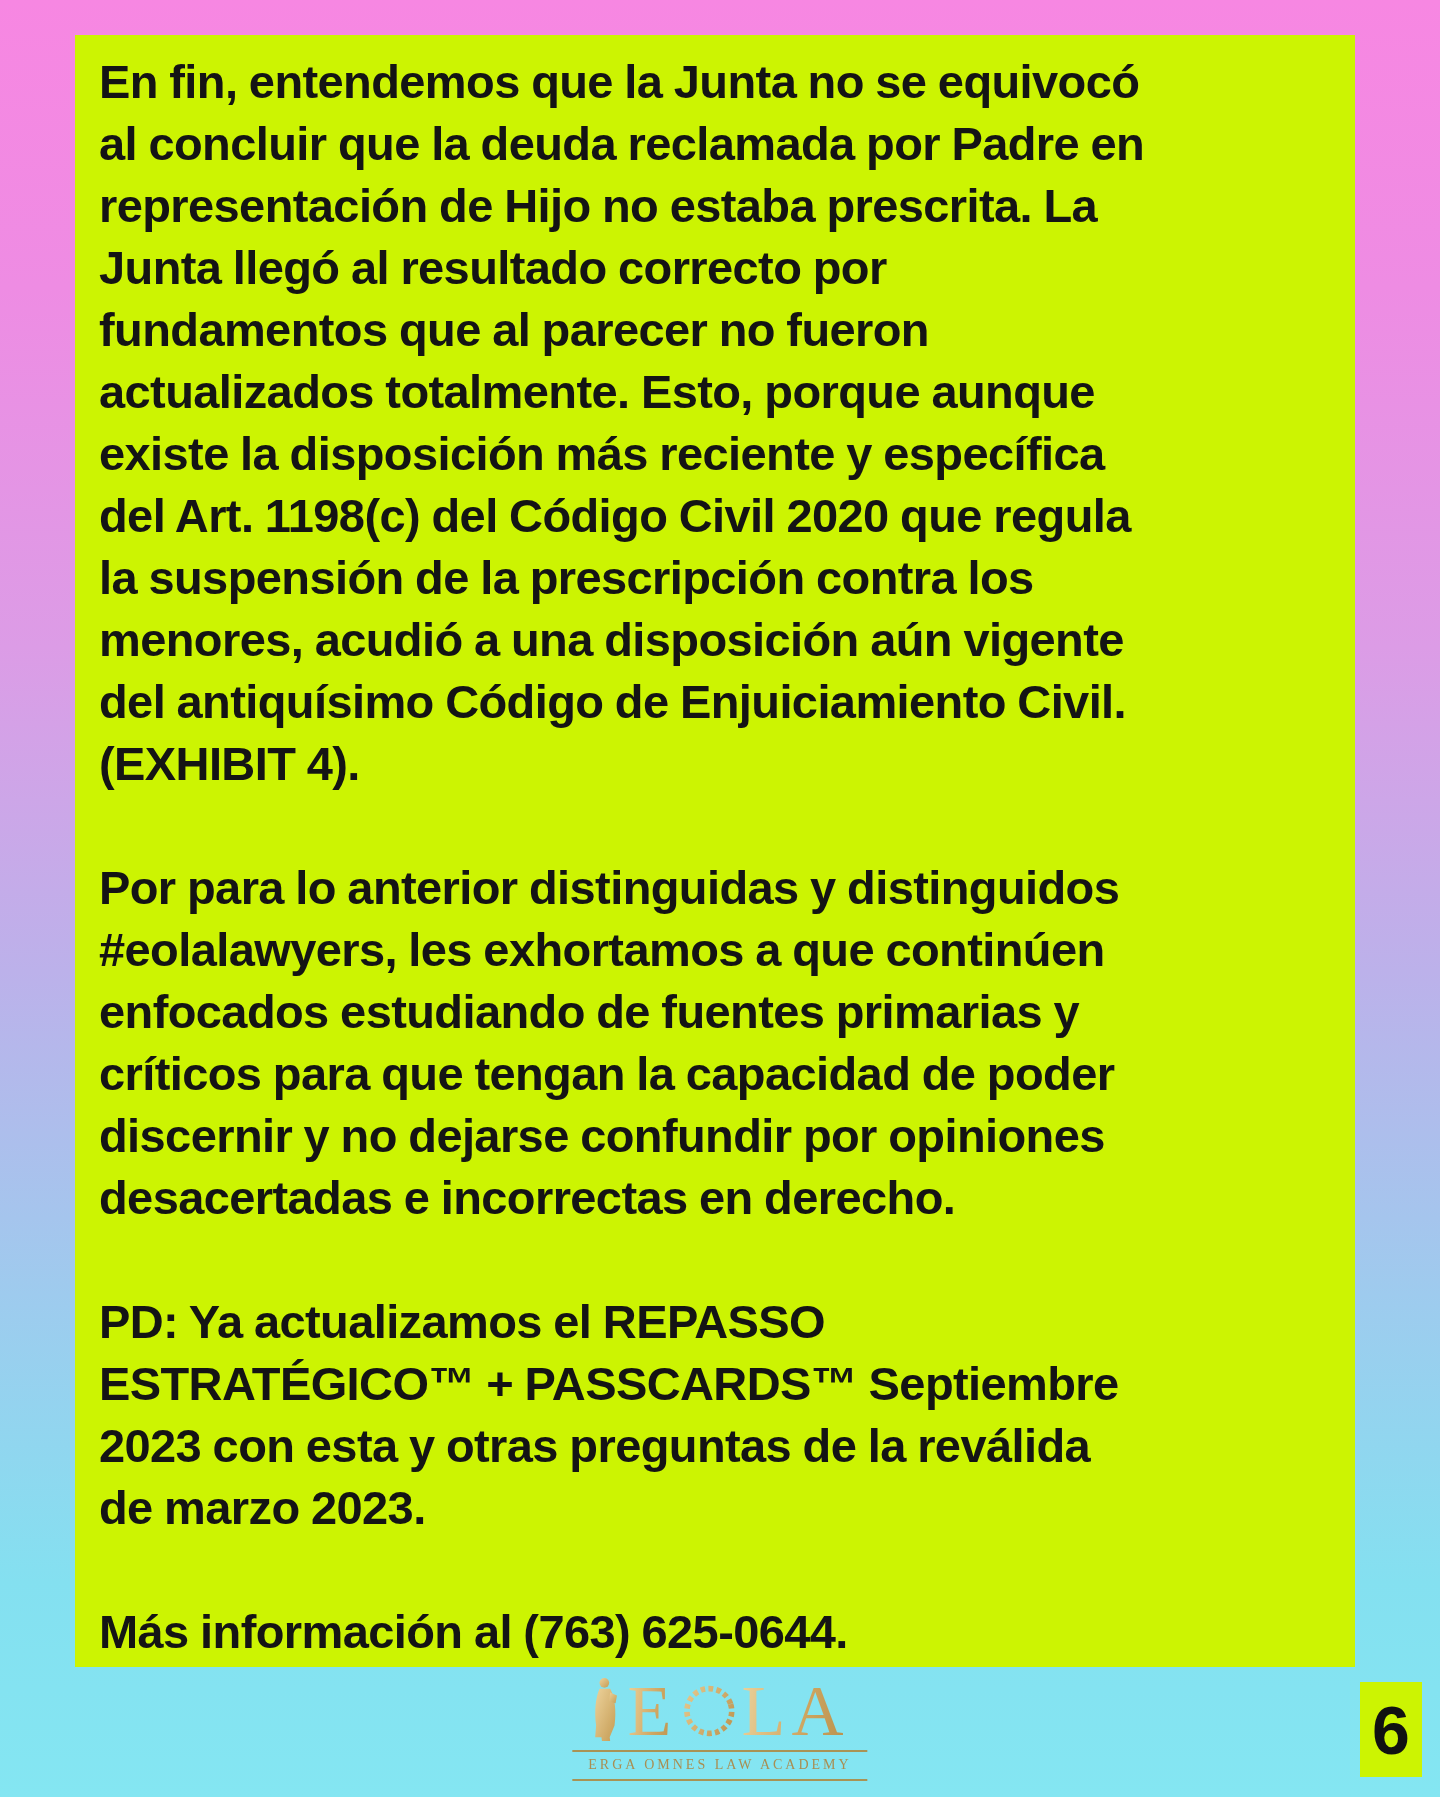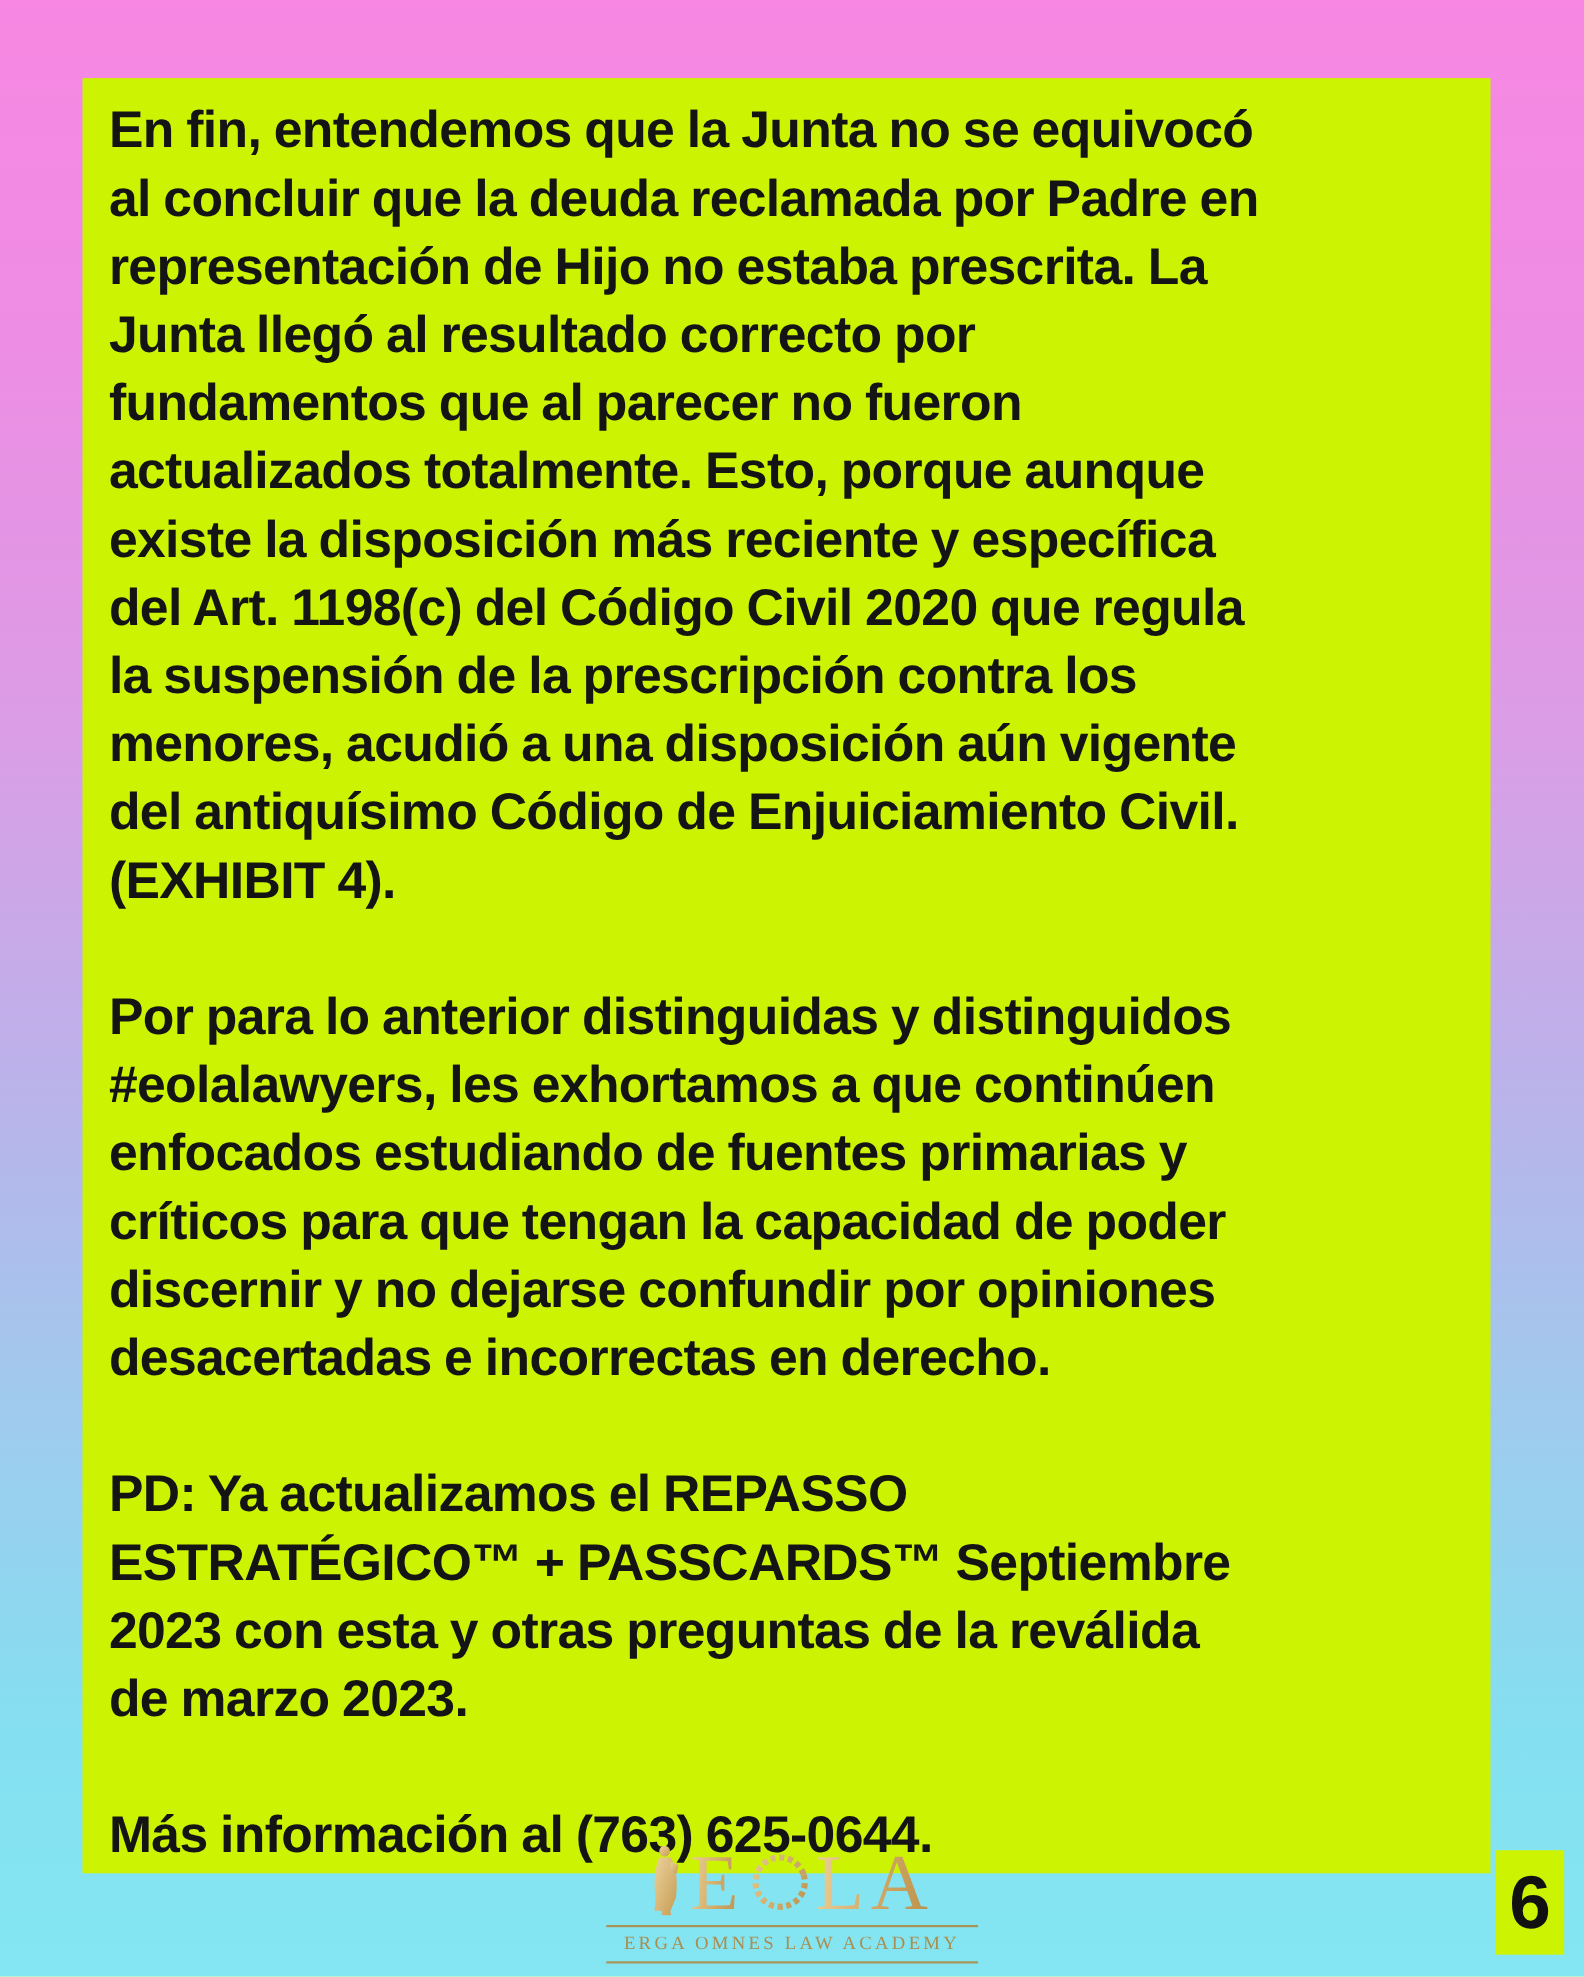--- a/index.html
+++ b/index.html
@@ -18,21 +18,20 @@
     font-family:"Liberation Sans","DejaVu Sans",sans-serif;
   }
   .panel{
     position:absolute;
     left:75px;top:35px;
     width:1280px;height:1632px;
     background:#ccf402;
     box-sizing:border-box;
     padding:16px 27px 0 24px;
     overflow:hidden;
-    margin-top:36px;
   }
   .para{
     margin:0;
     white-space:pre-line;
     color:#141414;
     font-size:47px;
     font-weight:bold;
     line-height:62px;
     letter-spacing:-0.6px;
     word-spacing:-1px;
@@ -59,21 +58,21 @@
   .wordmark .gold-text{
     background:linear-gradient(100deg,#ecd29b 0%,#cda45f 60%,#b8904c 100%);
     -webkit-background-clip:text;
     background-clip:text;
     color:transparent;
   }
   .wreath{display:block;width:56px;height:56px;margin:0 4px;}
   .tagline{
     margin-top:8px;
     font-family:"Liberation Serif","DejaVu Serif",serif;
-    font-size:17px;
+    font-size:14px;
     letter-spacing:3px;
     color:#a98e52;
     border-top:2px solid #a99355;
     border-bottom:2px solid #a99355;
     padding:5px 16px 6px 16px;
     white-space:nowrap;
   }
   .page-badge{
     position:absolute;
     right:18px;bottom:20px;

